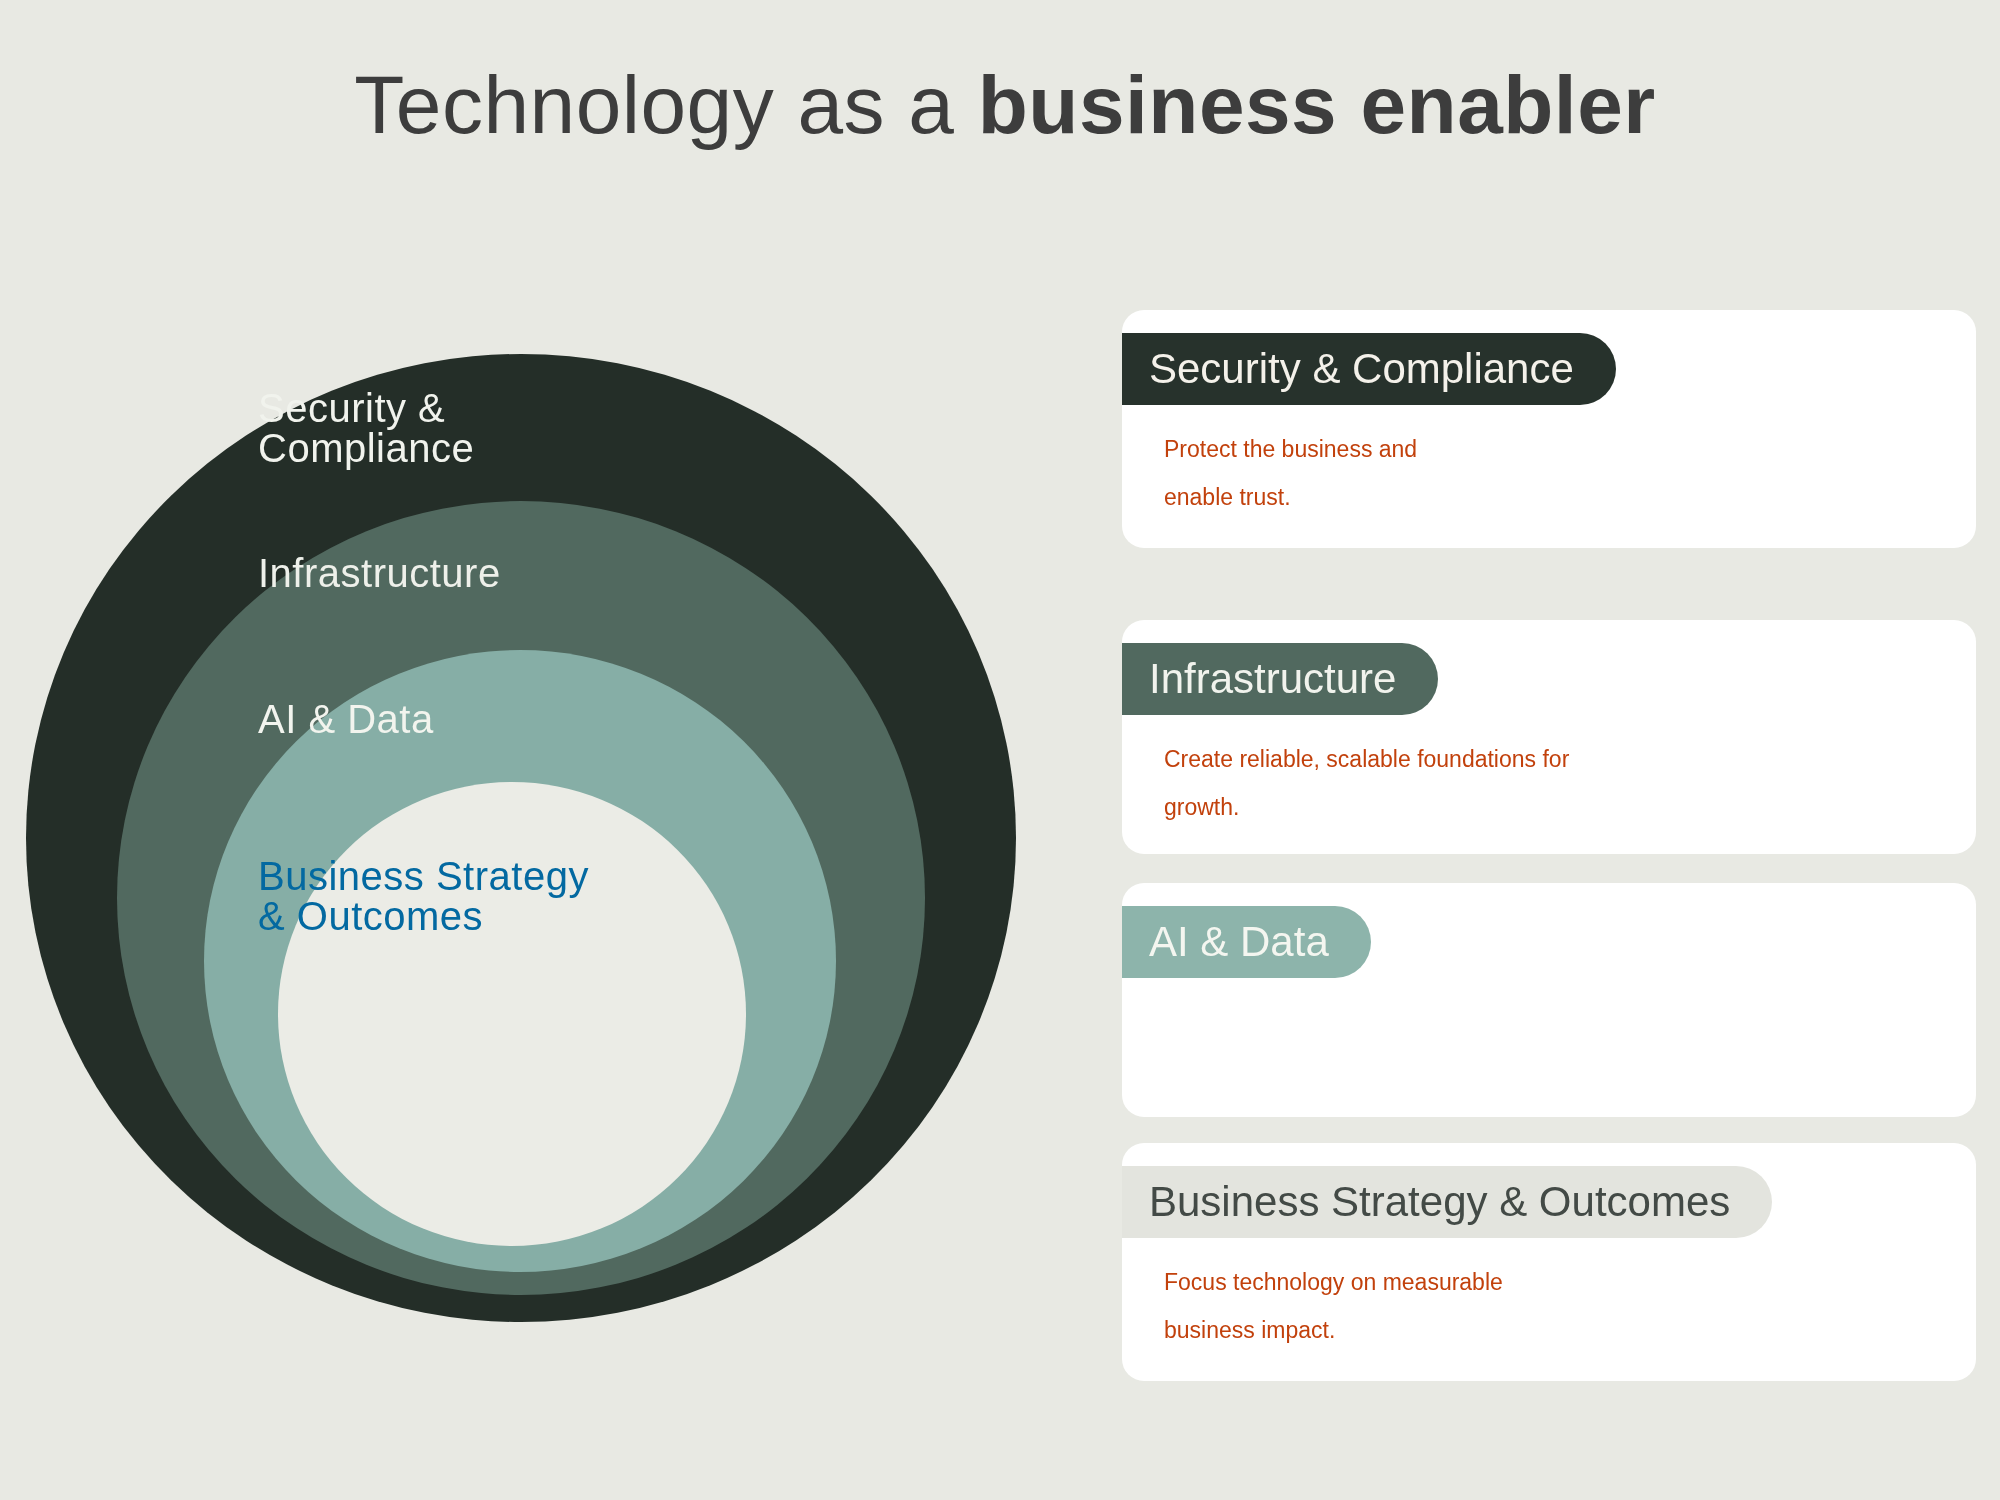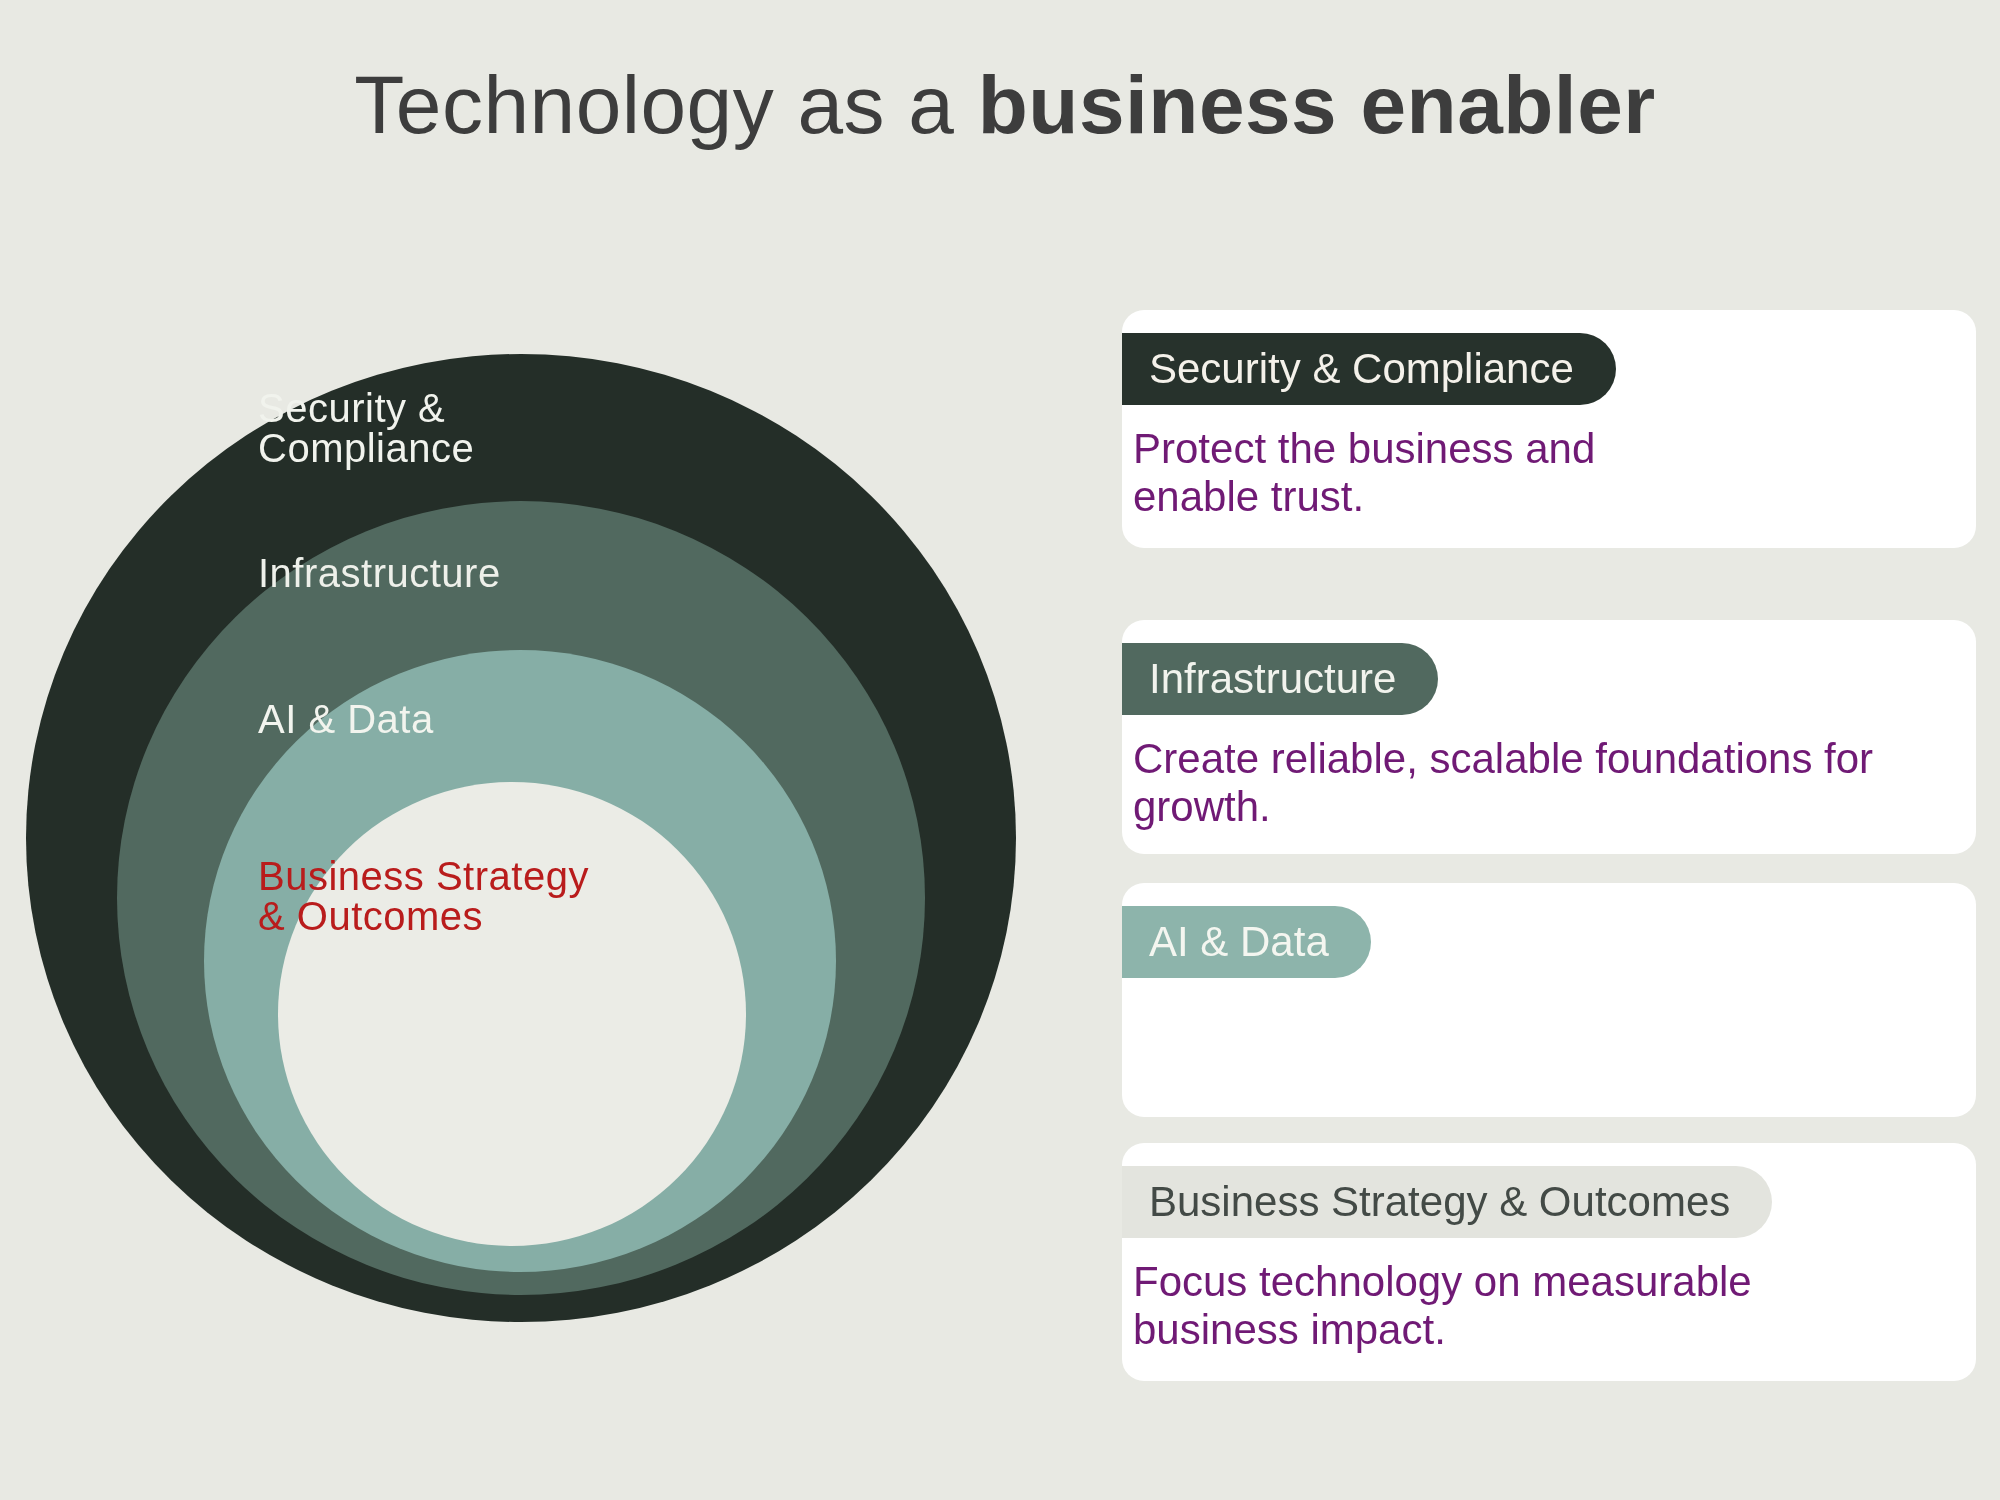--- a/index.html
+++ b/index.html
@@ -83,24 +83,24 @@
     max-width: 820px;
     margin-top: 23px;
     height: 72px;
     line-height: 72px;
     padding: 0 42px 0 27px;
     border-radius: 0 39px 39px 0;
     font-size: 42px;
     white-space: nowrap;
   }
   .card-body {
-    margin: 20px 28px 0 11px;
-    font-size: 42px;
+    margin: 20px 28px 0 42px;
+    font-size: 23px;
     line-height: 48px;
-    color: #701a75;
+    color: #c2410c;
     white-space: pre-line;
   }
 </style>
 </head>
 <body>
 
 <div class="stage">
 
   <h1 class="title"><span>Technology as a </span><span class="bold">business enabler</span></h1>
 
@@ -108,21 +108,21 @@
     <ellipse cx="521" cy="838" rx="495" ry="484" fill="#242e28"></ellipse>
     <ellipse cx="521" cy="898" rx="404" ry="397" fill="#51695f"></ellipse>
     <ellipse cx="520" cy="961" rx="316" ry="311" fill="#86aea6"></ellipse>
     <ellipse cx="512" cy="1014" rx="234" ry="232" fill="#ebece6"></ellipse>
   </svg>
 
   <div class="ring-label sec" style="color: rgb(241, 243, 237);">Security &amp;
 Compliance</div>
   <div class="ring-label infra" style="color: rgb(238, 240, 234);">Infrastructure</div>
   <div class="ring-label ai" style="color: rgb(242, 244, 238);">AI &amp; Data</div>
-  <div class="ring-label biz" style="color: #b91c1c;">Business Strategy
+  <div class="ring-label biz" style="color: #0369a1;">Business Strategy
 &amp; Outcomes</div>
 
 
   <div class="card c1">
     <div class="pill" style="background: rgb(39, 50, 44); color: rgb(244, 241, 234);">Security &amp; Compliance</div>
     <div class="card-body">Protect the business and
 enable trust.</div>
   </div>
 
   <div class="card c2">

